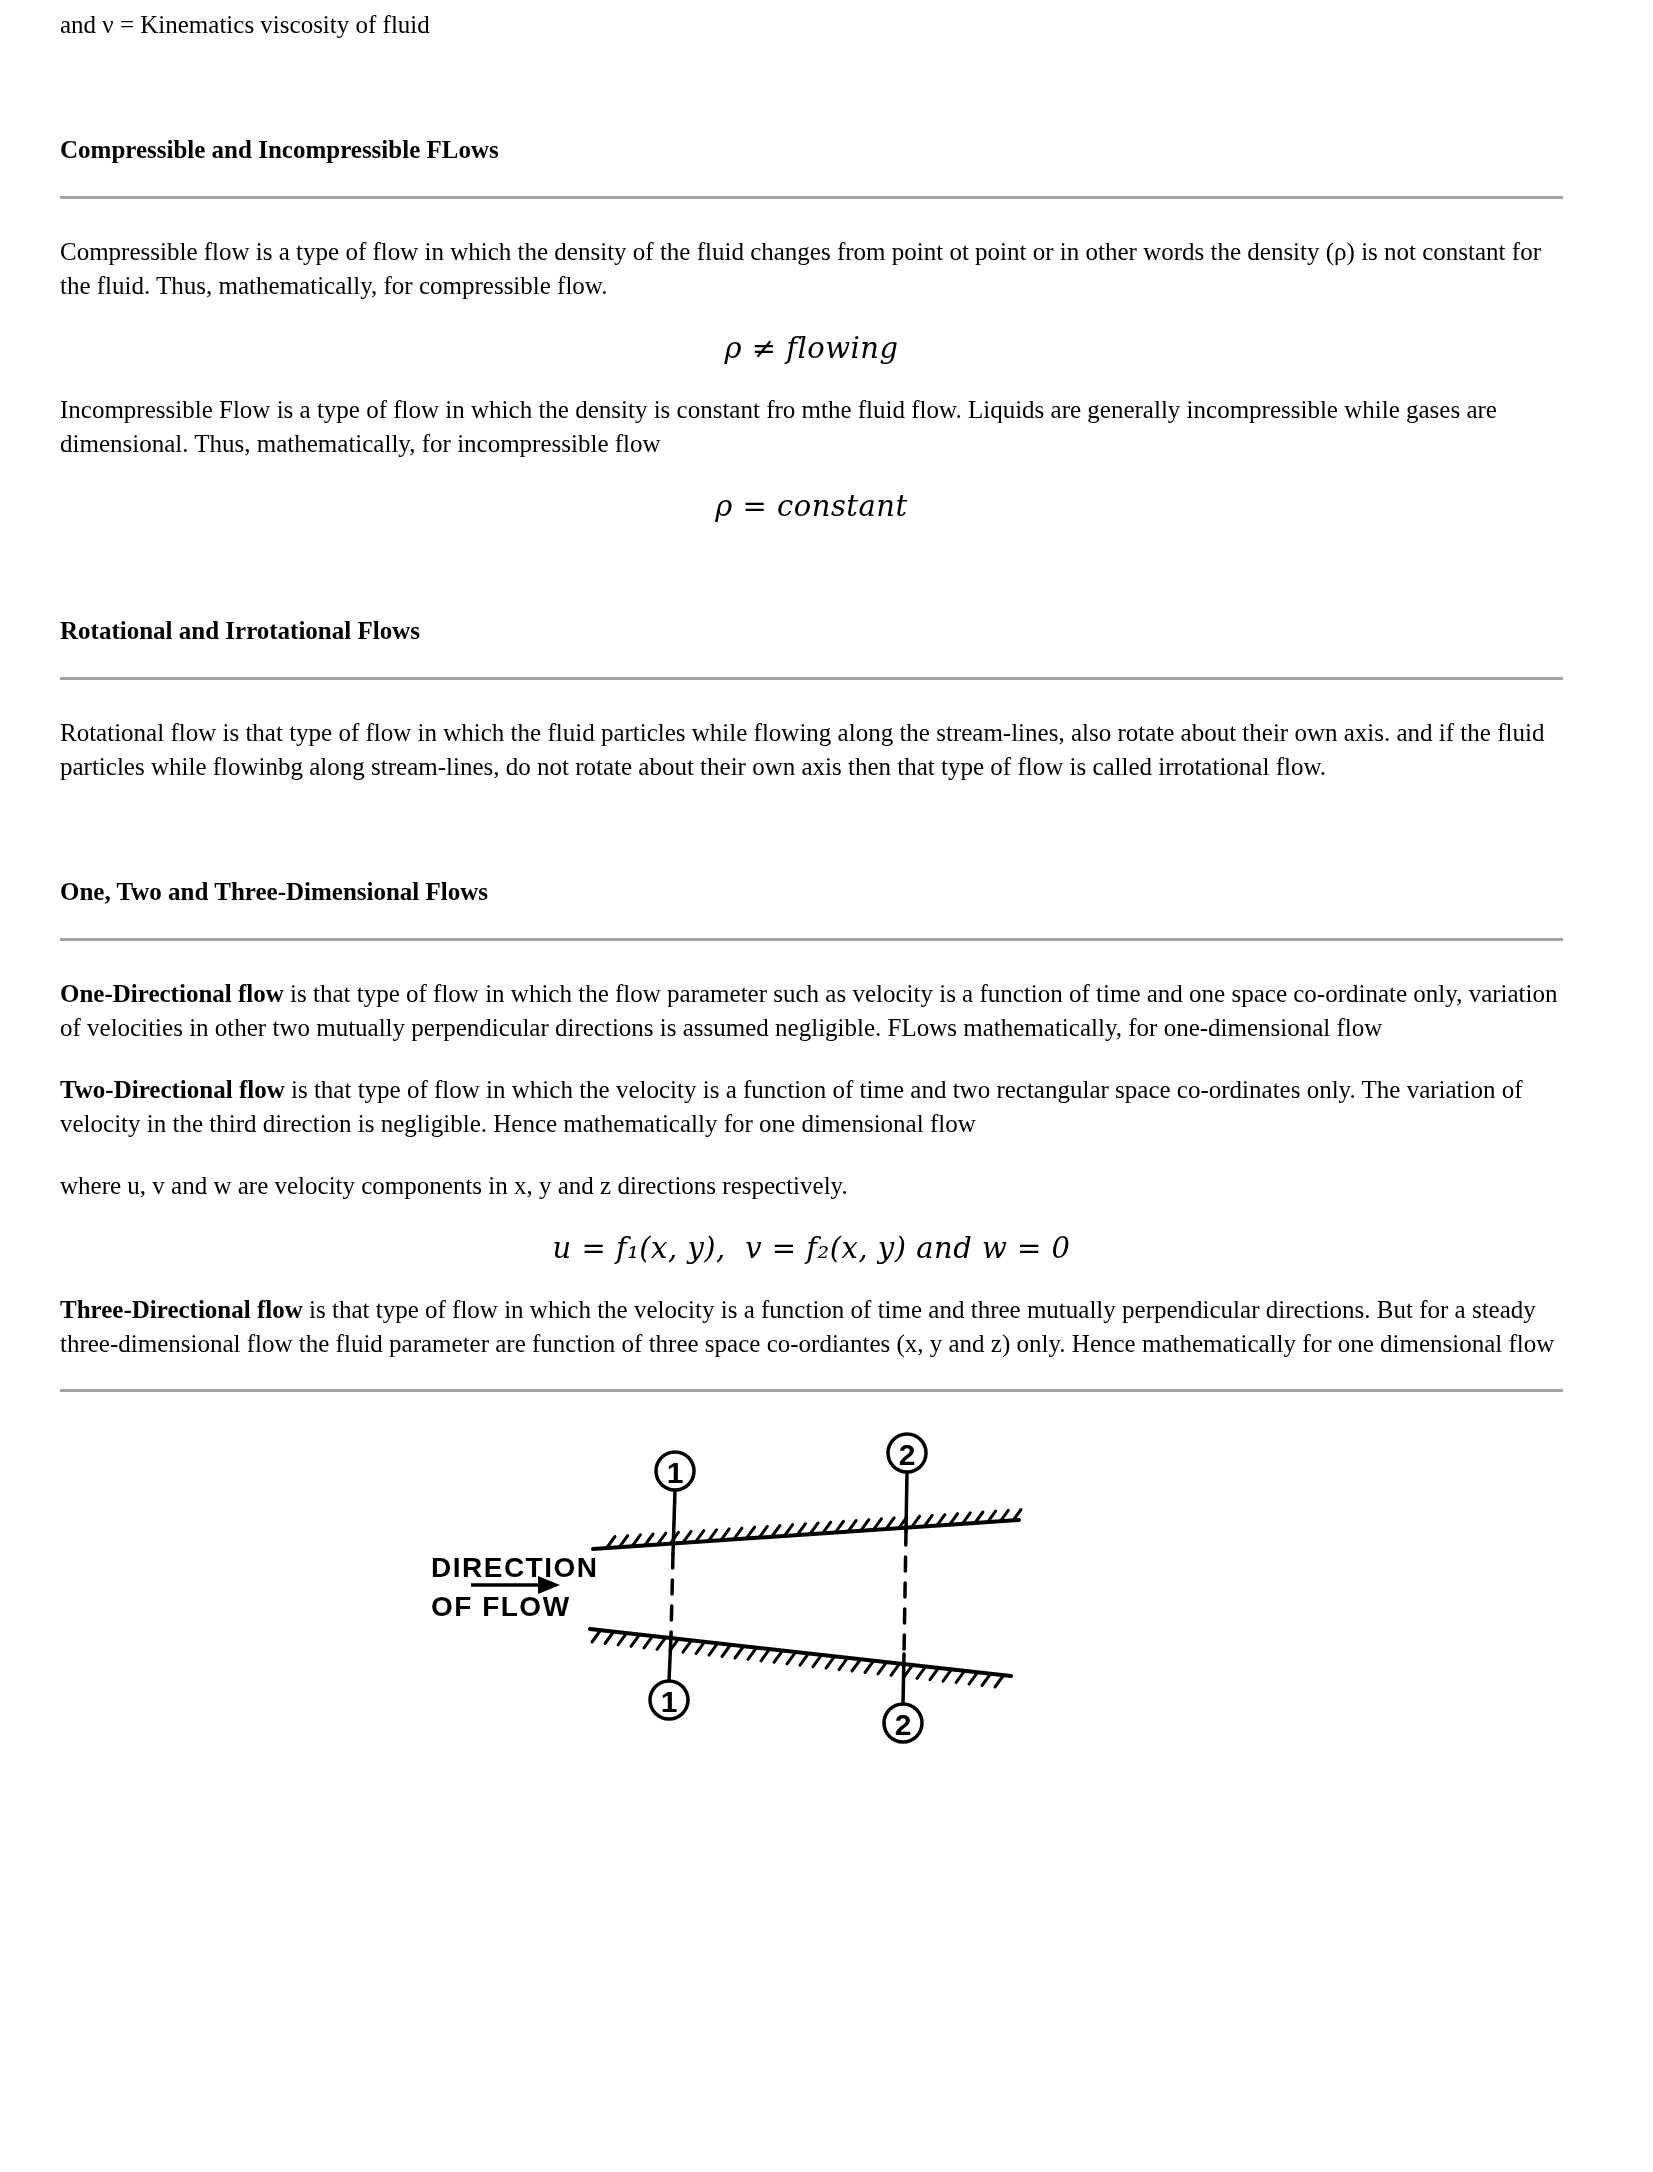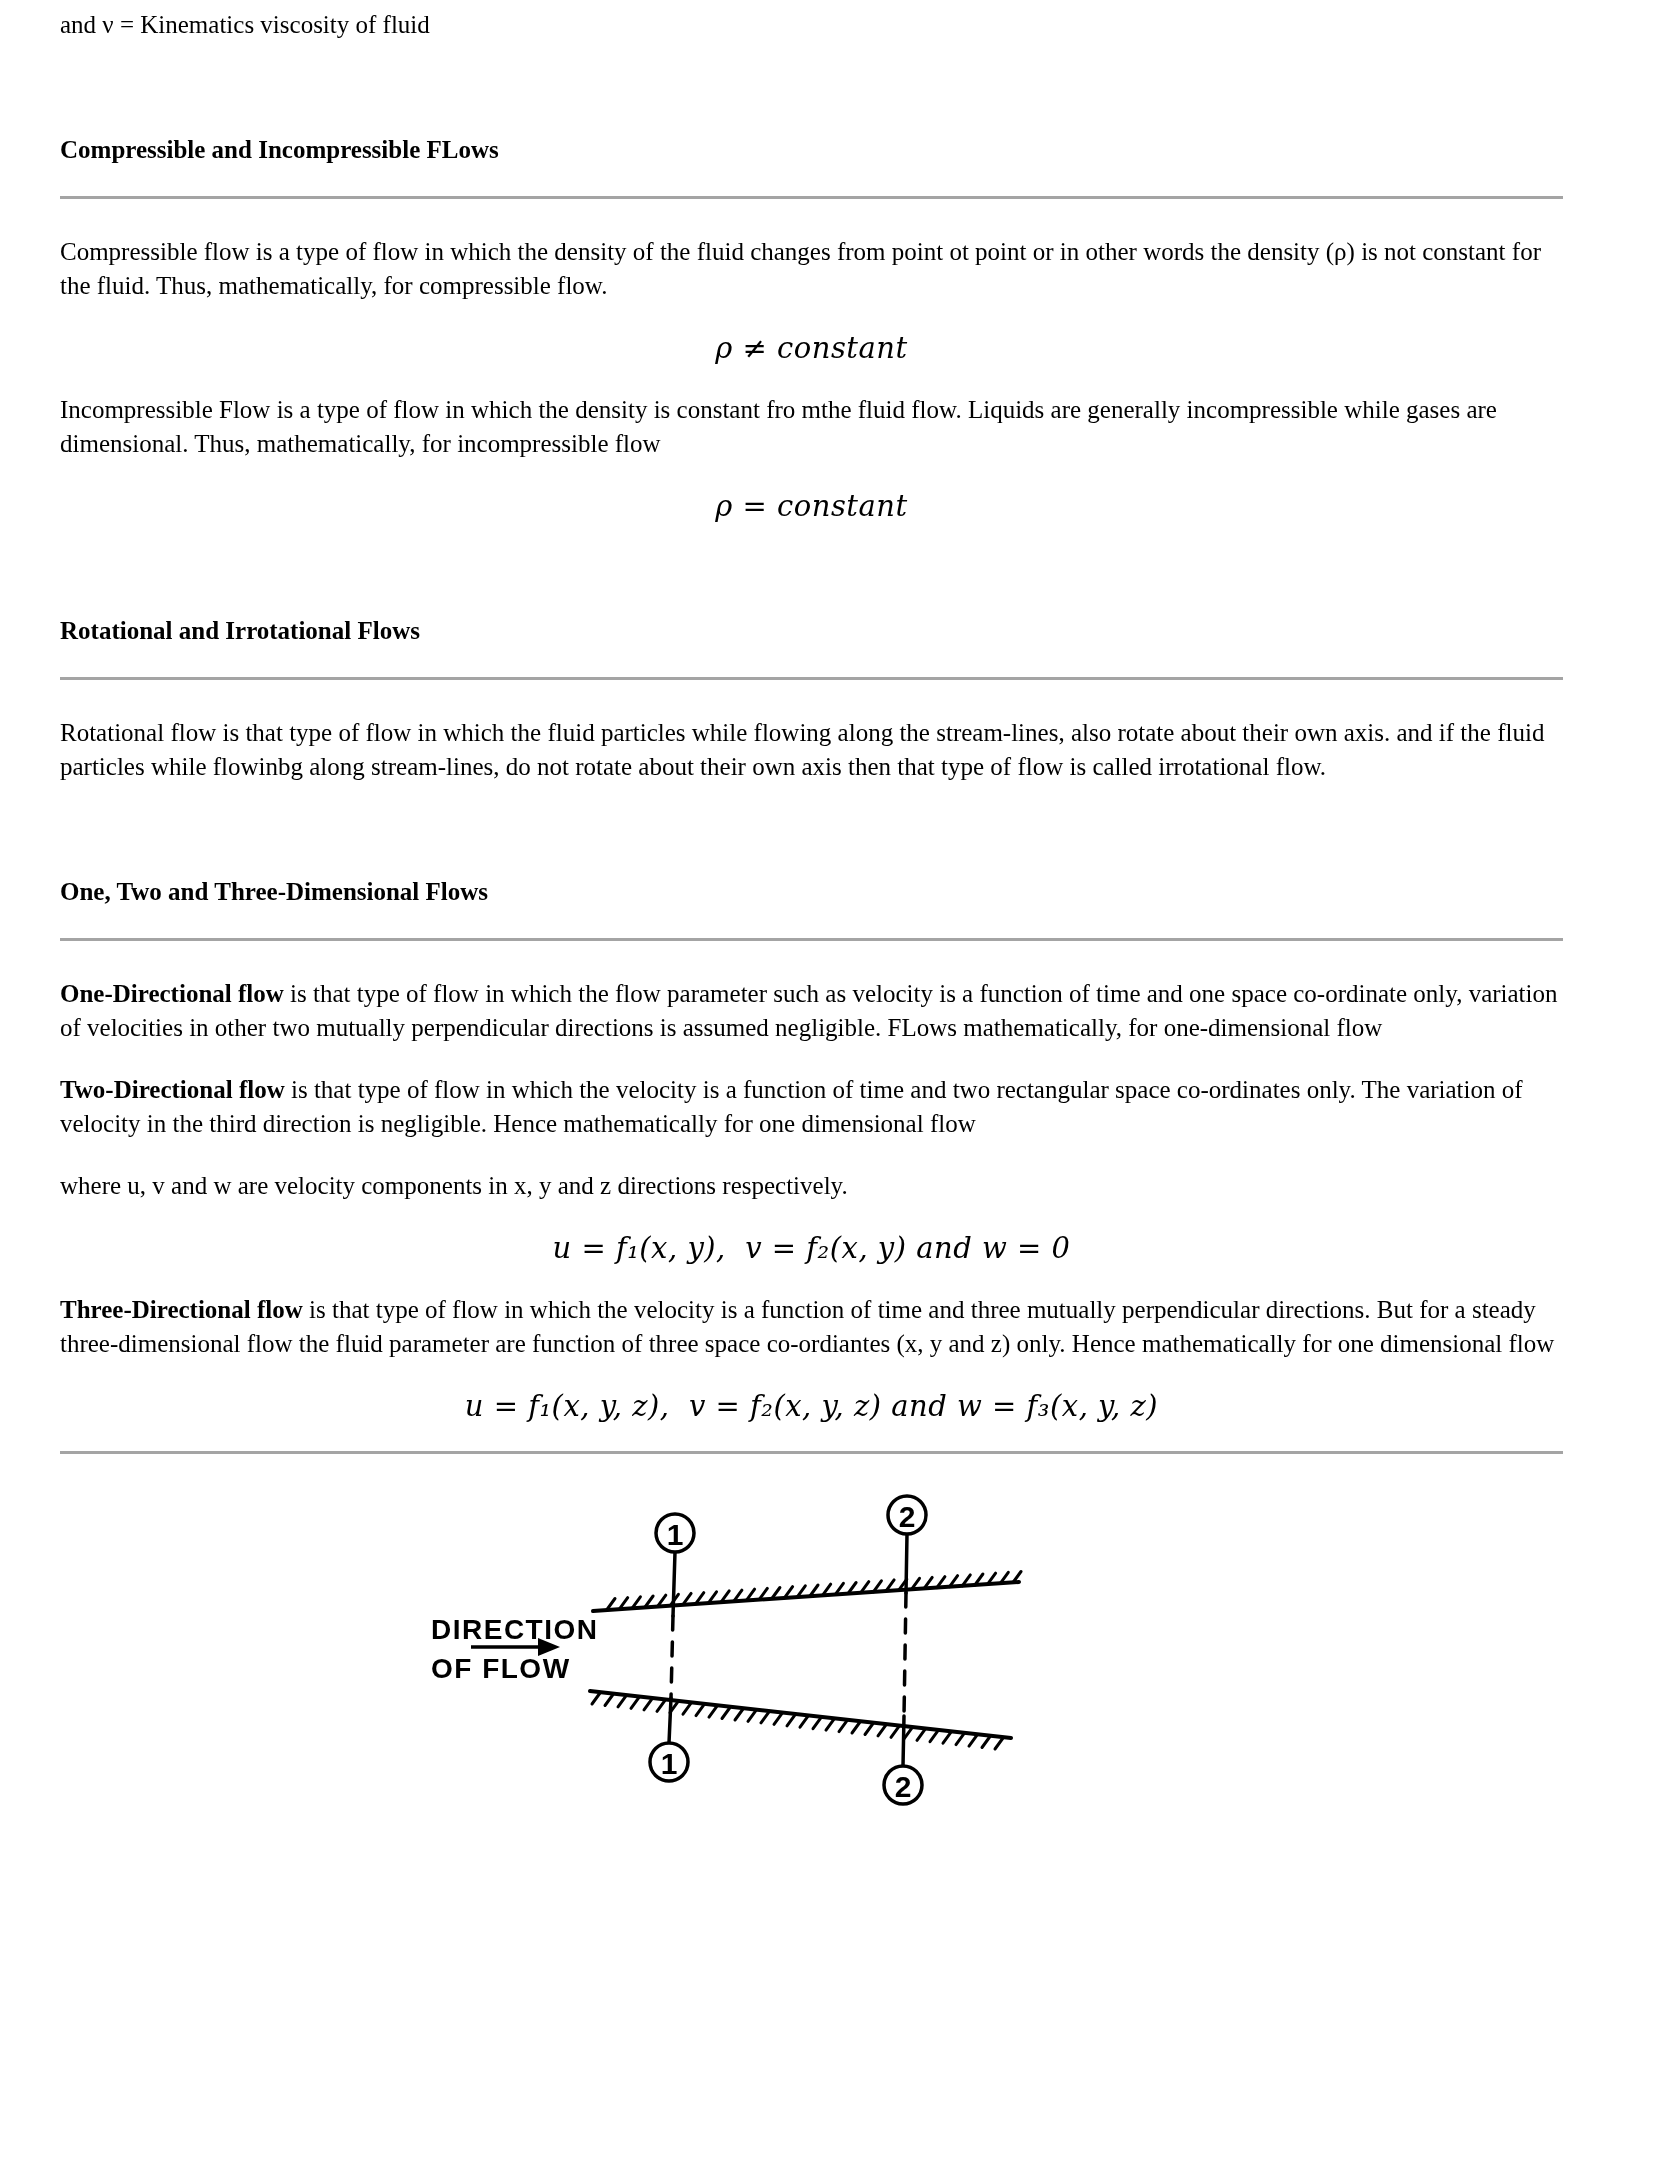--- a/index.html
+++ b/index.html
@@ -64,36 +64,35 @@
 </head>
 <body>
 
 <div class="page">
 
   <p class="first">and ν = Kinematics viscosity of fluid</p>
 
   <h2>Compressible and Incompressible FLows</h2>
   <hr>
   <p>Compressible flow is a type of flow in which the density of the fluid changes from point ot point or in other words the density (ρ) is not constant for the fluid. Thus, mathematically, for compressible flow.</p>
-  <p class="formula">ρ ≠ constant</p>
+  <p class="formula">ρ ≠ flowing</p>
   <p>Incompressible Flow is a type of flow in which the density is constant fro mthe fluid flow. Liquids are generally incompressible while gases are dimensional. Thus, mathematically, for incompressible flow</p>
   <p class="formula">ρ = constant</p>
 
   <h2>Rotational and Irrotational Flows</h2>
   <hr>
   <p>Rotational flow is that type of flow in which the fluid particles while flowing along the stream-lines, also rotate about their own axis. and if the fluid particles while flowinbg along stream-lines, do not rotate about their own axis then that type of flow is called irrotational flow.</p>
 
   <h2>One, Two and Three-Dimensional Flows</h2>
   <hr>
   <p><b class="lead">One-Directional flow</b><span> is that type of flow in which the flow parameter such as velocity is a function of time and one space co-ordinate only, variation of velocities in other two mutually perpendicular directions is assumed negligible. FLows mathematically, for one-dimensional flow</span></p>
   <p><b class="lead">Two-Directional flow</b><span> is that type of flow in which the velocity is a function of time and two rectangular space co-ordinates only. The variation of velocity in the third direction is negligible. Hence mathematically for one dimensional flow</span></p>
   <p>where u, v and w are velocity components in x, y and z directions respectively.</p>
   <p class="formula">u = f₁(x, y), &nbsp;v = f₂(x, y) and w = 0</p>
   <p><b class="lead">Three-Directional flow</b><span> is that type of flow in which the velocity is a function of time and three mutually perpendicular directions. But for a steady three-dimensional flow the fluid parameter are function of three space co-ordiantes (x, y and z) only. Hence mathematically for one dimensional flow</span></p>
-  <p class="formula">u = f₁(x, y, z), &nbsp;v = f₂(x, y, z) and w = f₃(x, y, z)</p>
 
   <hr>
 
   <figure class="diagram">
     <svg width="620" height="327" viewBox="0 0 620 327">
 
       <text class="fig-label" x="24" y="149">DIRECTION</text>
       <text class="fig-label" x="24" y="188">OF FLOW</text>
       <line class="arrow-line" x1="64" y1="157" x2="132" y2="157"></line>
       <polygon class="arrow-head" points="131,148 153,157 131,166"></polygon>

